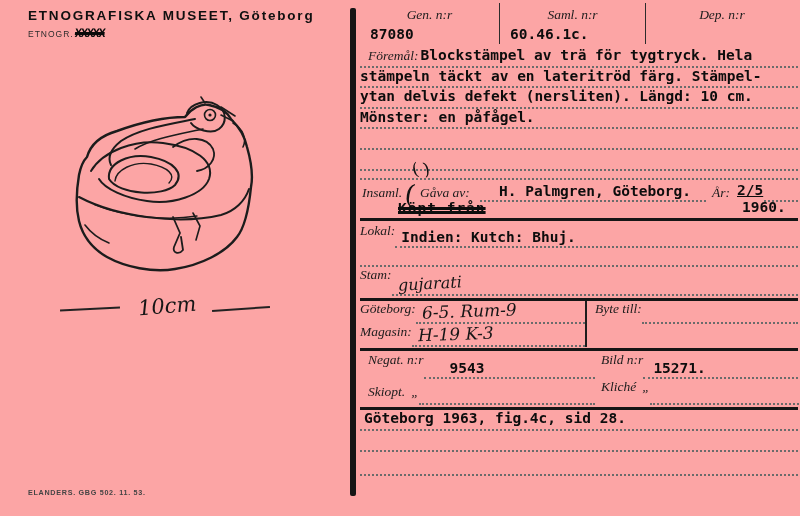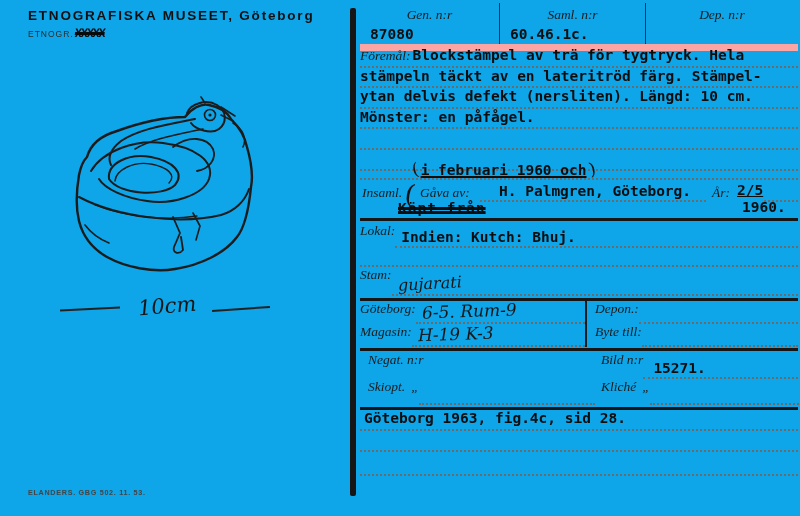--- a/index.html
+++ b/index.html
@@ -1,16 +1,16 @@
 <!DOCTYPE html>
 <html><head>
 <meta charset="utf-8">
 <style>
   html,body{margin:0;padding:0;background:#ffffff;}
-  .card{position:relative;width:800px;height:516px;background:#0ea5e9;overflow:hidden;
+  .card{position:relative;width:800px;height:516px;background:#fca5a5;overflow:hidden;
         font-family:"Liberation Serif",serif;color:#141414;}
 
   
   .lbl{font-family:"Liberation Serif",serif;font-style:italic;font-size:13.5px;
        color:#1c1c1c;white-space:nowrap;}
   .typed{font-family:"DejaVu Sans Mono",monospace;font-weight:bold;font-size:14.5px;
          color:#0d0d0d;white-space:nowrap;letter-spacing:0;}
   .hand{font-family:"DejaVu Serif",serif;font-style:italic;color:#161616;white-space:nowrap;}
   .hr{position:absolute;left:0;width:100%;height:2.6px;background:#151515;}
   .dotb{border-bottom:2px dotted #6b6b6b;}
@@ -43,21 +43,21 @@
        border-bottom:7px solid #fca5a5;box-sizing:content-box;}
   .hdr .col{box-sizing:border-box;padding-top:4px;}
   .hdr .col:nth-child(1){width:140px;border-right:1.5px solid #2c2c2c;}
   .hdr .col:nth-child(2){width:146px;border-right:1.5px solid #2c2c2c;}
   .hdr .col:nth-child(3){flex:1;}
   .hdr .lbl{display:block;text-align:center;}
   .hdr .typed{display:block;padding-left:10px;margin-top:3px;}
 
   .foremal{position:absolute;top:47px;left:0;width:100%;}
   .fline{height:18.6px;display:flex;align-items:baseline;white-space:nowrap;}
-  .fline .lbl{margin-right:2px;}
+  .fline .lbl{margin-right:2px;margin-left:8px;}
 
   .note-line{position:absolute;top:159px;left:0;width:100%;height:21px;padding-left:50px;
              box-sizing:border-box;display:flex;align-items:baseline;}
   .ins-mark{font-family:"DejaVu Serif",serif;font-size:17px;color:#111;transform:rotate(-12deg);margin:0 2px;}
   .note-line .typed{text-decoration:underline;text-decoration-thickness:2px;}
 
   .insaml{position:absolute;top:181px;left:0;width:100%;height:37px;}
   .insaml .abs{position:absolute;}
   .brace{font-family:"DejaVu Serif",serif;font-size:26px;color:#111;transform:rotate(10deg);}
   .struck{text-decoration:line-through;text-decoration-style:double;text-decoration-thickness:2.5px;
@@ -159,21 +159,20 @@
       </div>
       <div class="fline dotb">
         <span class="typed">Mönster: en påfågel.</span>
       </div>
       <div class="fline dotb"></div>
       <div class="fline dotb"></div>
     </div>
 
     <div class="note-line dotb">
       <span class="ins-mark">(</span>
-      <span class="typed">i februari 1960 och</span>
       <span class="ins-mark">)</span>
     </div>
 
     <div class="insaml">
       <span class="abs lbl" style="left:2px;top:4px;">Insaml.</span>
       <span class="abs brace" style="left:45px;top:-2px;">(</span>
       <span class="abs lbl" style="left:60px;top:4px;">Gåva av:</span>
       <span class="abs typed" style="left:122px;top:2px;margin-left:17px;">H. Palmgren, Göteborg.</span>
       <span class="abs lbl" style="left:352px;top:4px;">År:</span>
       <span class="abs typed" style="left:377px;top:1px;text-decoration:underline;">2/5</span>
@@ -210,41 +209,38 @@
         </div>
         <div class="srow">
           <span class="lbl">Magasin:</span>
           <span class="u">
               <span class="hand">H-19 K-3</span>
             </span>
         </div>
       </div>
       <div class="rcol">
         <div class="srow">
-          <span class="lbl">Depon.:</span>
-          <span class="u">
-              <span class="typed"></span>
-            </span>
-        </div>
-        <div class="srow">
           <span class="lbl">Byte till:</span>
           <span class="u">
               <span class="typed"></span>
             </span>
         </div>
       </div>
     </div>
     <div class="hr" style="top:348px;"></div>
 
     <div class="media">
       <div class="lcol">
         <div class="mrow">
           <span class="lbl">Negat. n:r</span>
-        </div>
-        <div class="mrow" style="height:26px;">
+          <span class="u" style="padding-left:26px;">
+              <span class="typed">9543</span>
+            </span>
+        </div>
+        <div class="mrow" style="height:26px;align-items:center;">
           <span class="lbl">Skiopt.</span>
           <span class="lbl" style="margin-left:6px;">„</span>
           <span class="u">
               <span class="typed"></span>
             </span>
         </div>
       </div>
       <div class="rcol">
         <div class="mrow">
           <span class="lbl">Bild n:r</span>

